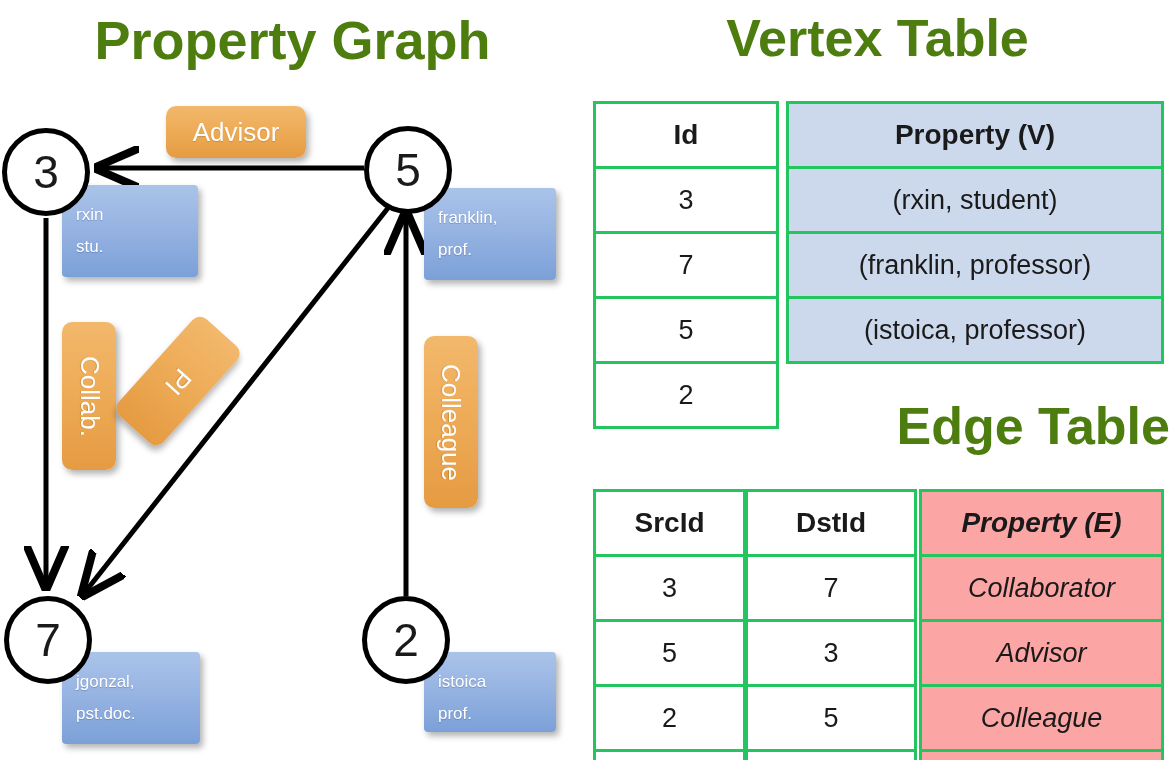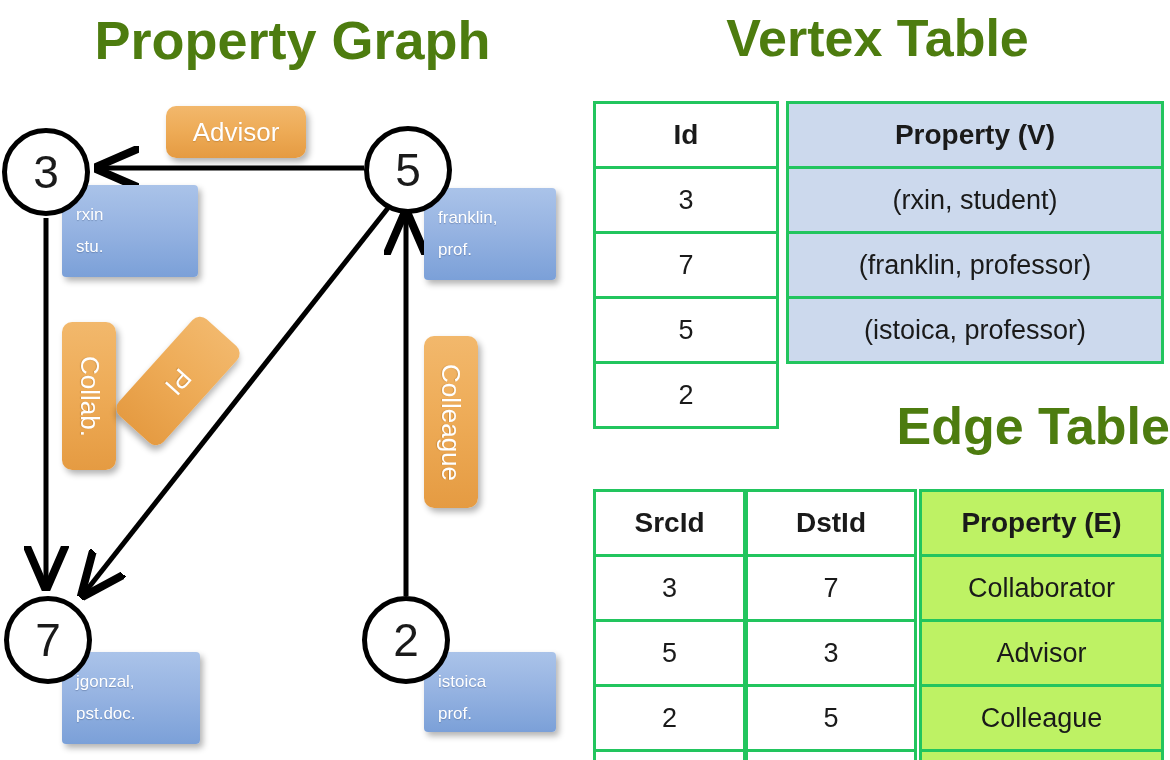--- a/index.html
+++ b/index.html
@@ -174,21 +174,21 @@
   #edge-table-dst {
     left: 745px; top: 489px;
     width: 172px;
   }
   #edge-table-prop {
     left: 919px; top: 489px;
     width: 245px;
   }
   #edge-table-src td, #edge-table-src th,
   #edge-table-dst td, #edge-table-dst th { height: 46px; background: #ffffff; }
-  #edge-table-prop td, #edge-table-prop th { height: 46px; background: #bef264; }
+  #edge-table-prop td, #edge-table-prop th { height: 46px; background: #fca5a5; font-style: italic; }
 </style>
 </head>
 <body>
 
 <div class="title" id="title-property-graph">Property Graph</div>
 <div class="title" id="title-vertex-table">Vertex Table</div>
 <div class="title" id="title-edge-table">Edge Table</div>
 
 <div id="graph-panel">
 

